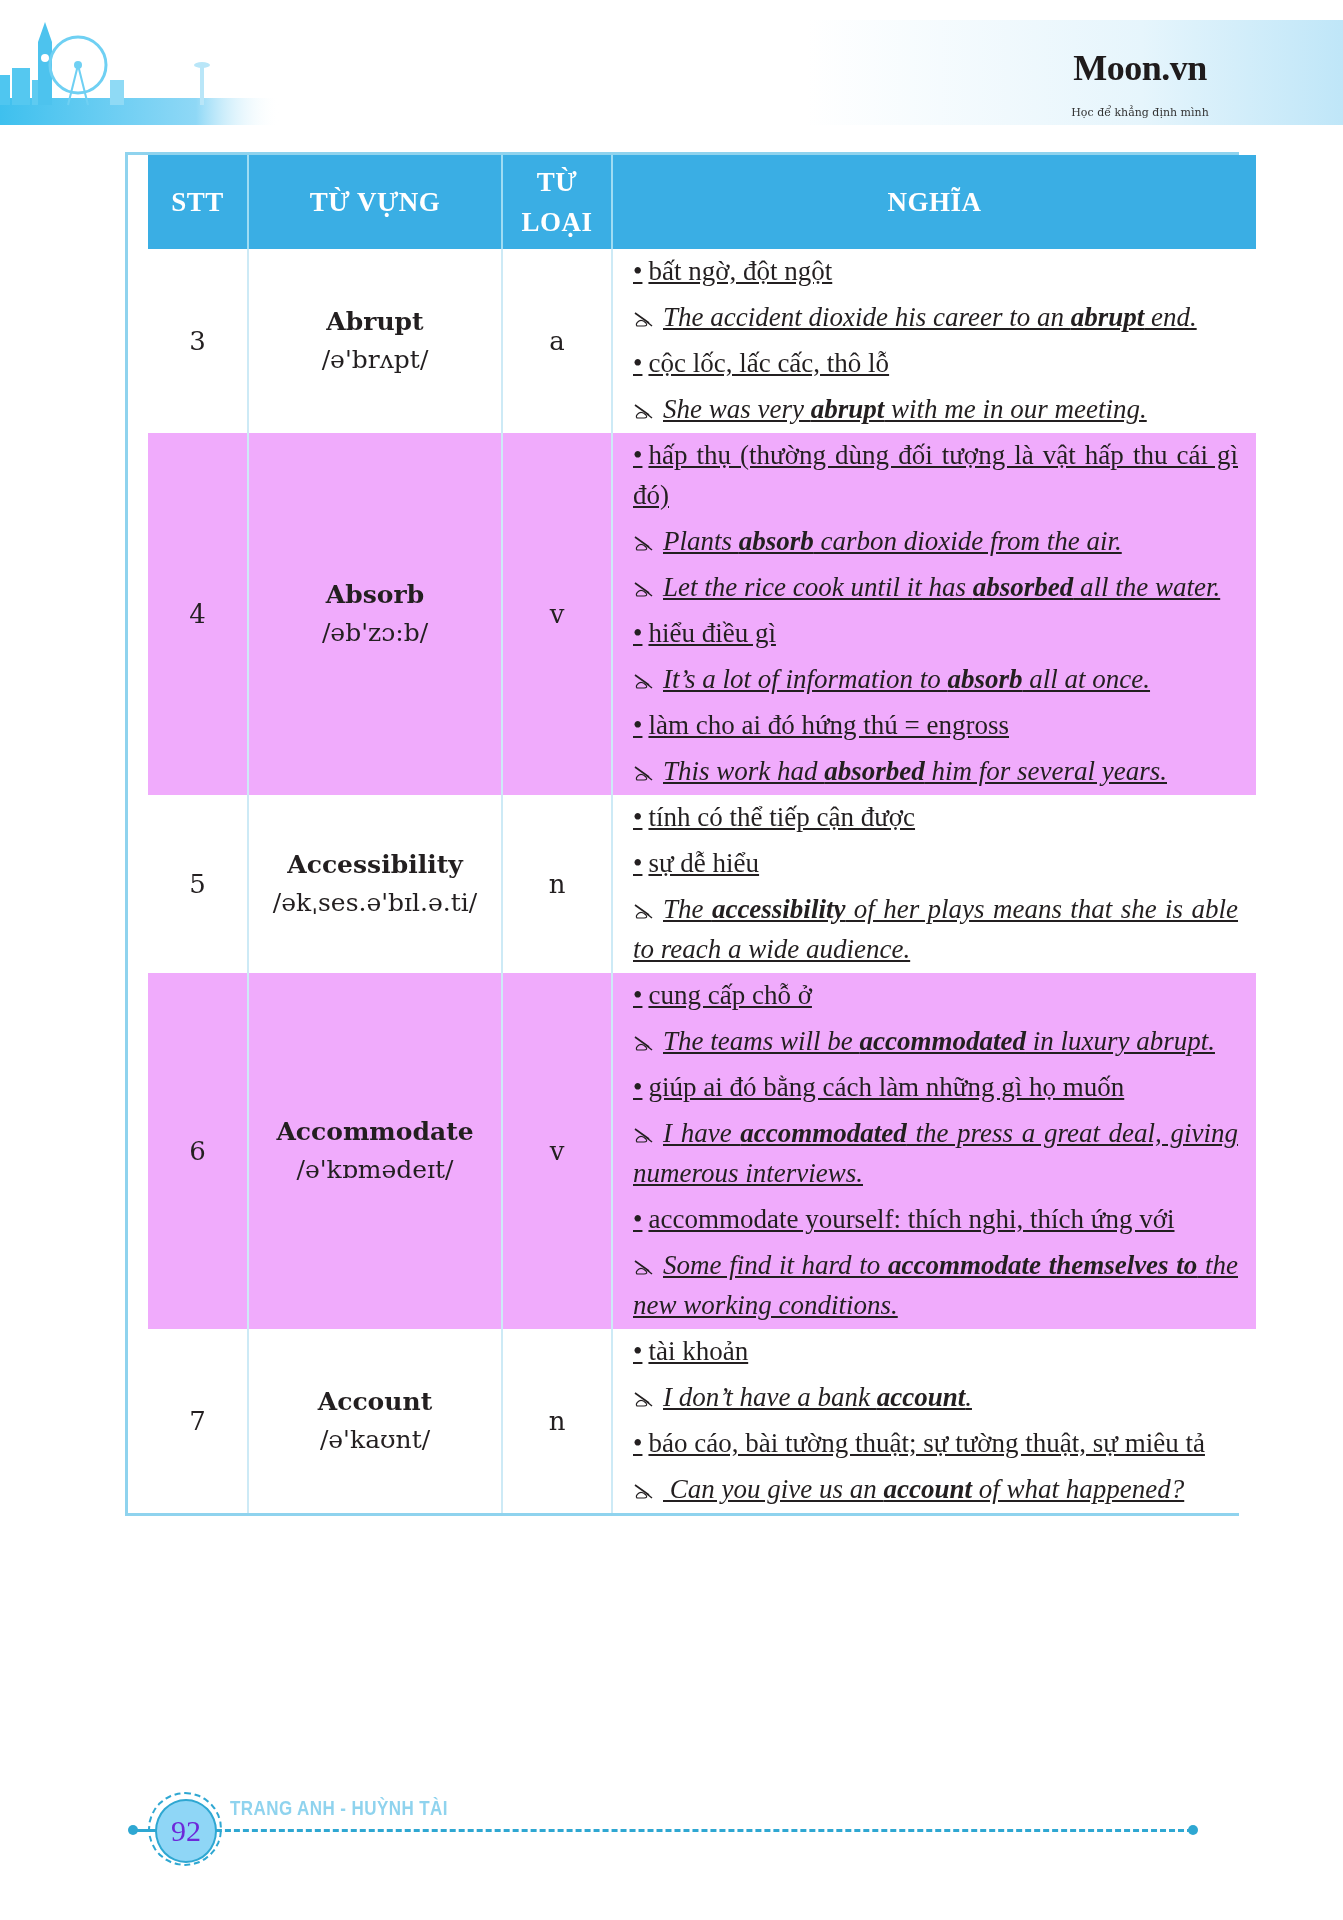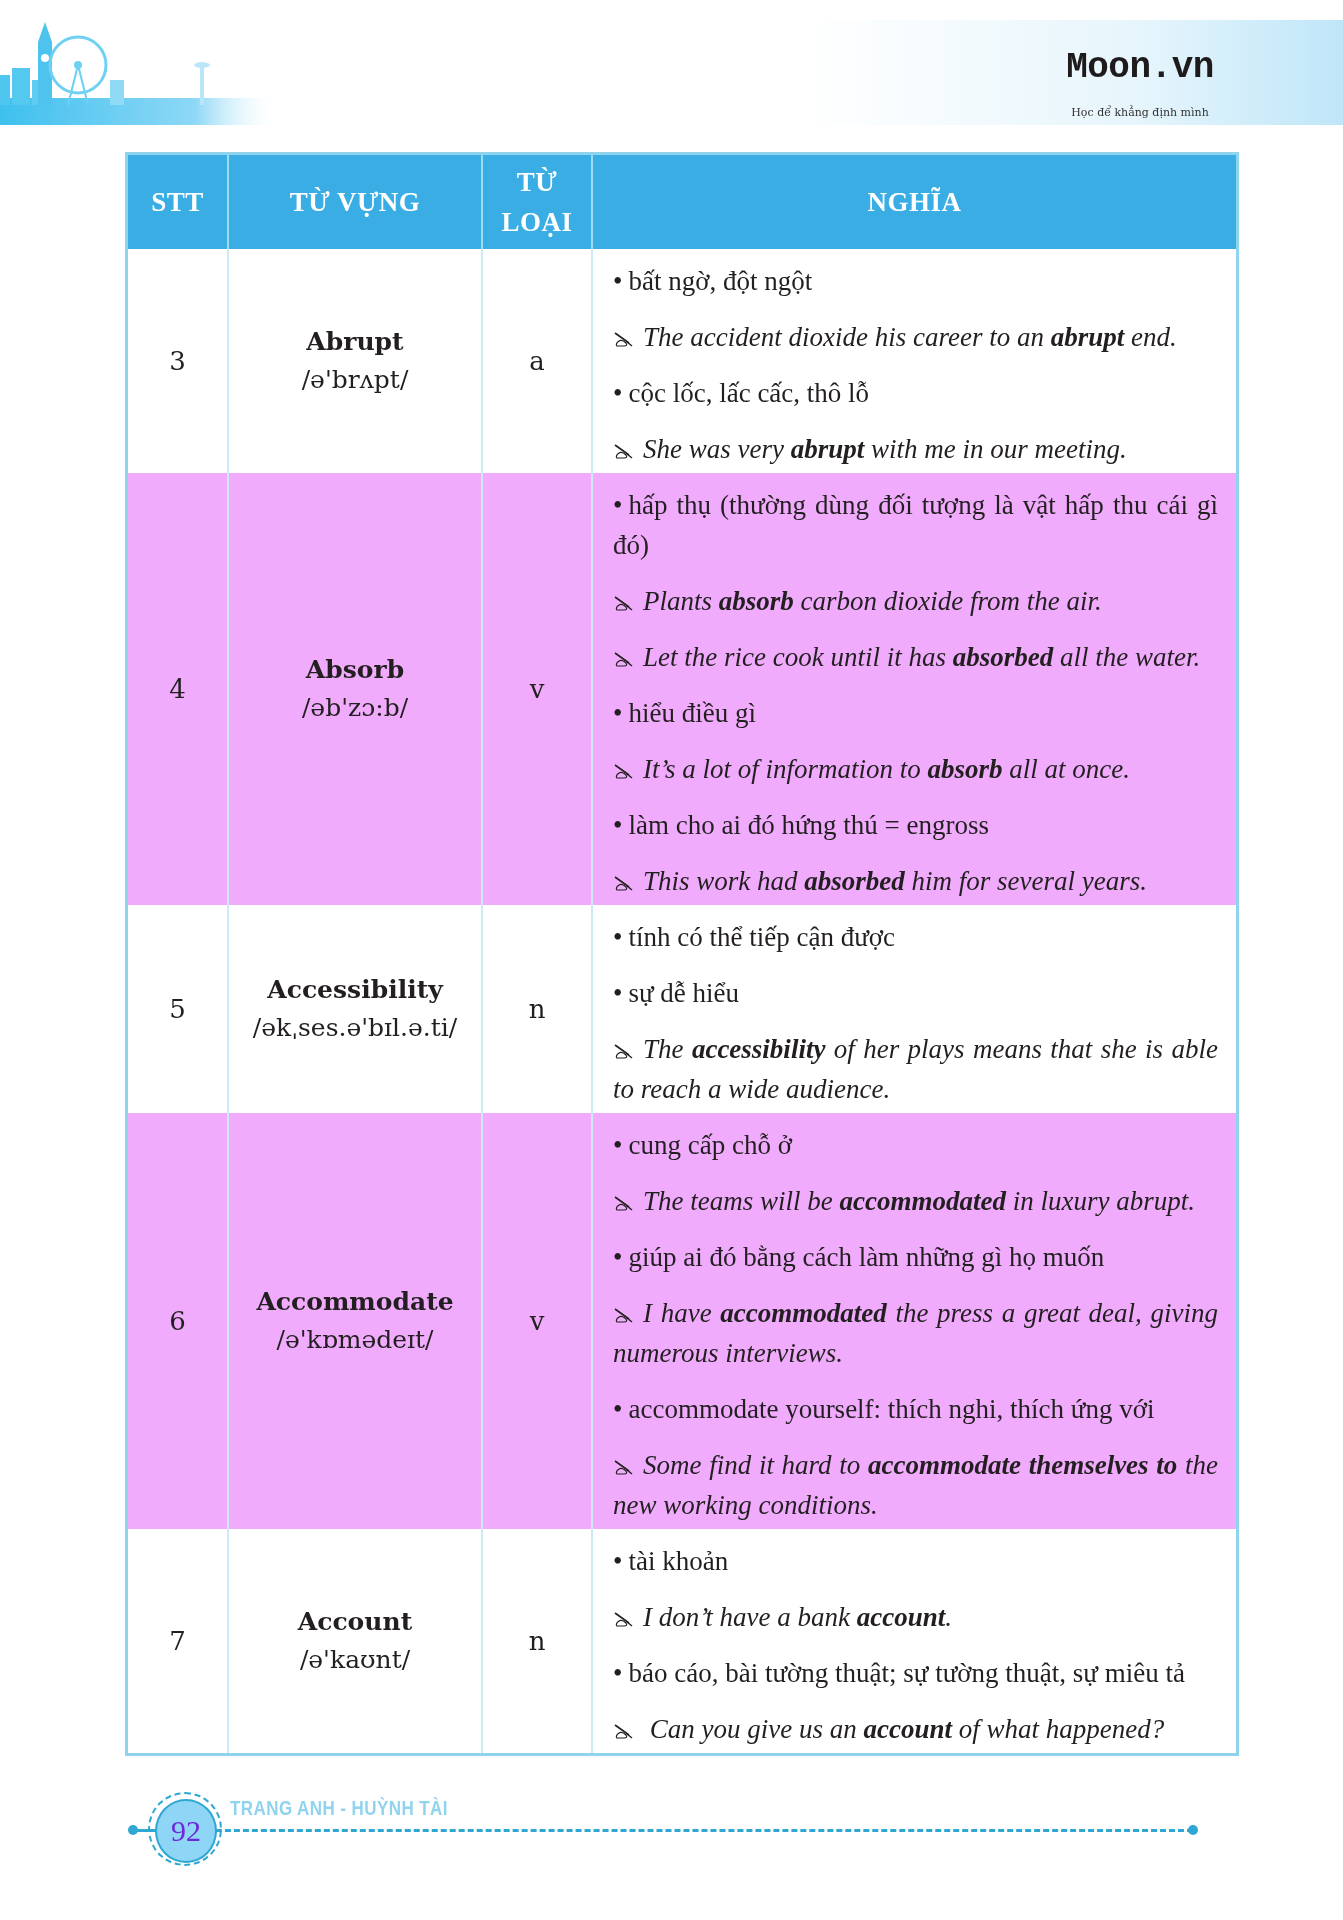--- a/index.html
+++ b/index.html
@@ -7,43 +7,43 @@
   body { position: relative; font-family: "DejaVu Serif", serif; color: #231f20; }
 
   
   .header { position: absolute; left: 0; top: 0; width: 1343px; height: 130px; }
   .header-band { position: absolute; left: 0; top: 20px; width: 1343px; height: 105px;
     background: linear-gradient(90deg, rgba(255,255,255,0) 0%, rgba(255,255,255,0) 60%, #e6f5fc 85%, #bfe6f8 100%); }
   .skyline { position: absolute; left: 0; top: 20px; width: 280px; height: 105px; }
   .chapter-title { position: absolute; left: 125px; top: 70px; font-family: "DejaVu Serif", serif;
     font-weight: bold; font-size: 22px; color: #231f20; letter-spacing: 0.2px; }
   .brand { position: absolute; left: 1040px; top: 48px; width: 200px; text-align: center; }
-  .brand-logo { font-family: Liberation Mono, monospace; font-weight: 900; font-size: 36px; color: #1f1b1c;
+  .brand-logo { font-family: Liberation Serif, serif; font-weight: 900; font-size: 36px; color: #1f1b1c;
     letter-spacing: -0.5px; line-height: 40px; }
   .brand-slogan { font-family: "DejaVu Serif", serif; font-size: 11px; color: #333; margin-top: 18px; }
 
   
   .vocab-table { position: absolute; left: 125px; top: 152px; width: 1114px;
     border: 3px solid #8fd3ee; border-collapse: collapse; }
-  .vocab-table table { width: 100%; border-collapse: collapse; table-layout: fixed; }
+  .vocab-table table { width: 100%; border-collapse: collapse; table-layout: fixed; margin-left: 20px; }
   .vocab-table th { background: #3aaee4; color: #ffffff; font-family: "Liberation Serif", serif;
     font-weight: bold; font-size: 27px; height: 94px; border-right: 2px solid #9fdcf3;
     text-align: center; vertical-align: middle; line-height: 40px; letter-spacing: 0.5px; }
   .vocab-table th:last-child { border-right: none; }
   .vocab-table td { border-right: 2px solid #cdeaf6; vertical-align: middle; font-size: 26px; }
   .vocab-table td:last-child { border-right: none; }
   .row-white td { background: #ffffff; }
   .row-tint td { background: #f0abfc; }
   .c-stt { width: 100px; text-align: center; font-family: "DejaVu Serif", serif; font-size: 25px; }
   .c-word { width: 254px; text-align: center; }
   .c-pos { width: 110px; text-align: center; font-size: 25px; }
   .word-name { font-weight: bold; font-size: 25px; line-height: 38px; display: block; }
   .word-ipa { font-size: 25px; line-height: 38px; display: block; }
   .c-mean { padding: 0 18px 0 20px; }
-  .mean-line { font-size: 25.5px; line-height: 40px; text-align: justify; padding: 12px 0 4px 0; font-family: "Liberation Serif", serif; }
+  .mean-line { font-size: 25.5px; line-height: 40px; text-align: justify; padding: 2px 0 4px 0; font-family: "Liberation Serif", serif; text-decoration: underline; }
   .mean-line.def { font-family: "Liberation Serif", serif; font-size: 27px; }
   .mean-line.ex { font-style: italic; font-size: 27px; }
   .mean-line.ex b { font-weight: bold; }
   .bullet { font-style: normal; margin-right: 6px; }
   .pen-icon { display: inline-block; width: 22px; height: 18px; margin-right: 8px; vertical-align: -2px; }
 
   
   .footer { position: absolute; left: 0; top: 1780px; width: 1343px; height: 100px; }
   .footer-line { position: absolute; left: 135px; top: 49px; width: 1058px; border-top: 3px dashed #2ea7d2; }
   .footer-dot-left { position: absolute; left: 128px; top: 45px; width: 10px; height: 10px; border-radius: 50%; background: #2ea7d2; }

